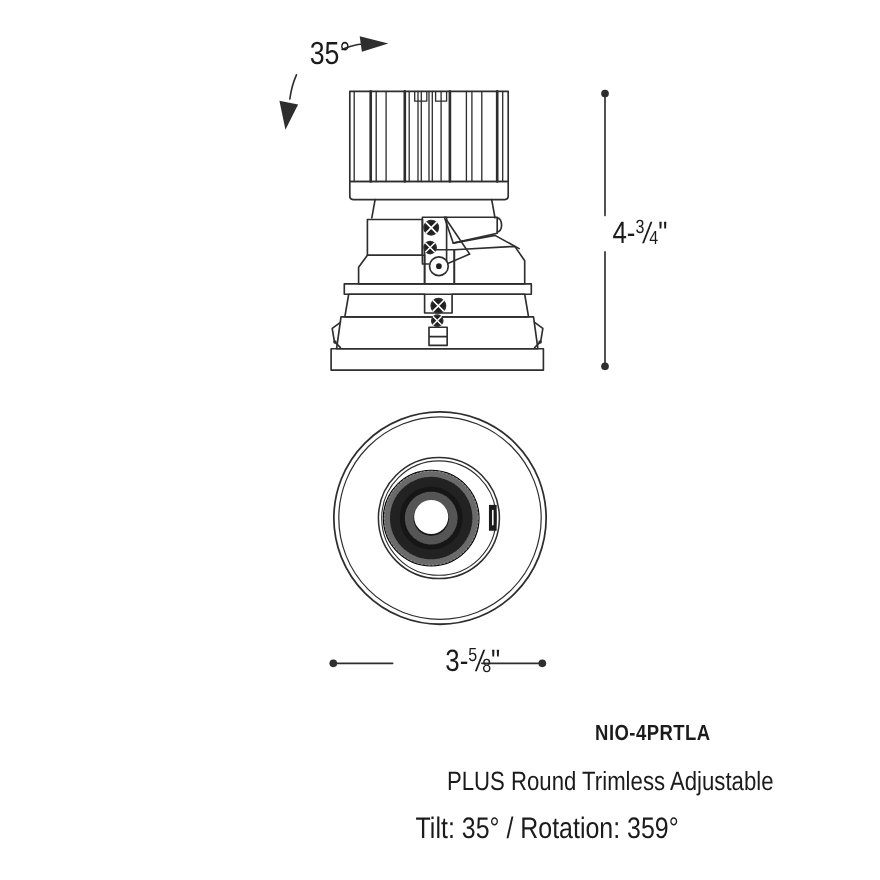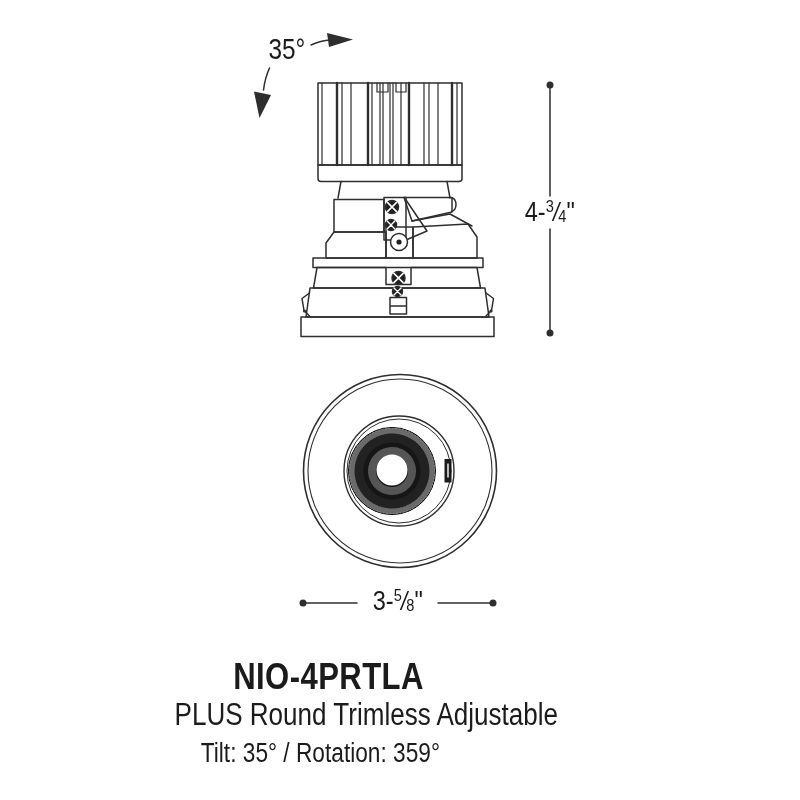--- a/index.html
+++ b/index.html
@@ -1,31 +1,31 @@
 <!DOCTYPE html>
 <html><head>
 <meta charset="utf-8">
 <style>
   html,body{margin:0;padding:0;background:#fff;}
   .canvas{
     position:relative;width:800px;height:800px;background:#ffffff;
     font-family:"Liberation Sans",sans-serif;color:#1b1b1b;overflow:hidden;
   }
   .canvas svg{position:absolute;left:0;top:0;}
-  .label{position:absolute;text-align:center;white-space:nowrap;}
+  .label{position:absolute;text-align:right;white-space:nowrap;}
   .cond{display:inline-block;transform:scaleX(0.84);transform-origin:50% 50%;white-space:nowrap;}
   .tilt-label{left:252px;top:33px;width:70px;font-size:29px;}
   .dim-label{font-size:28px;letter-spacing:0px;}
   .dim-v{left:488px;top:196px;width:124px;}
   .dim-h{left:336px;top:585px;width:124px;}
   .fr-num{font-size:0.62em;vertical-align:0.52em;}
   .fr-den{font-size:0.62em;vertical-align:-0.04em;}
   .fr-slash{font-size:0.95em;font-style:italic;margin:0 -1px;}
-  .caption-model{left:0;top:656px;width:656px;font-size:37px;font-weight:700;letter-spacing:0.5px;}
-  .caption-name{left:0;top:697px;width:732px;font-size:31px;}
+  .caption-model{left:0;top:656px;width:656px;font-size:20px;font-weight:700;letter-spacing:0.5px;}
+  .caption-name{left:0;top:697px;width:732px;font-size:24px;}
   .caption-spec{left:0;top:738px;width:640px;font-size:27px;}
 </style>
 </head>
 <body>
 
 <div class="canvas">
 
   <svg width="800" height="800" viewBox="0 0 800 800" fill="none" stroke="#2e2e2e" stroke-width="1.5" stroke-linejoin="round" stroke-linecap="round">
 
     <g>

